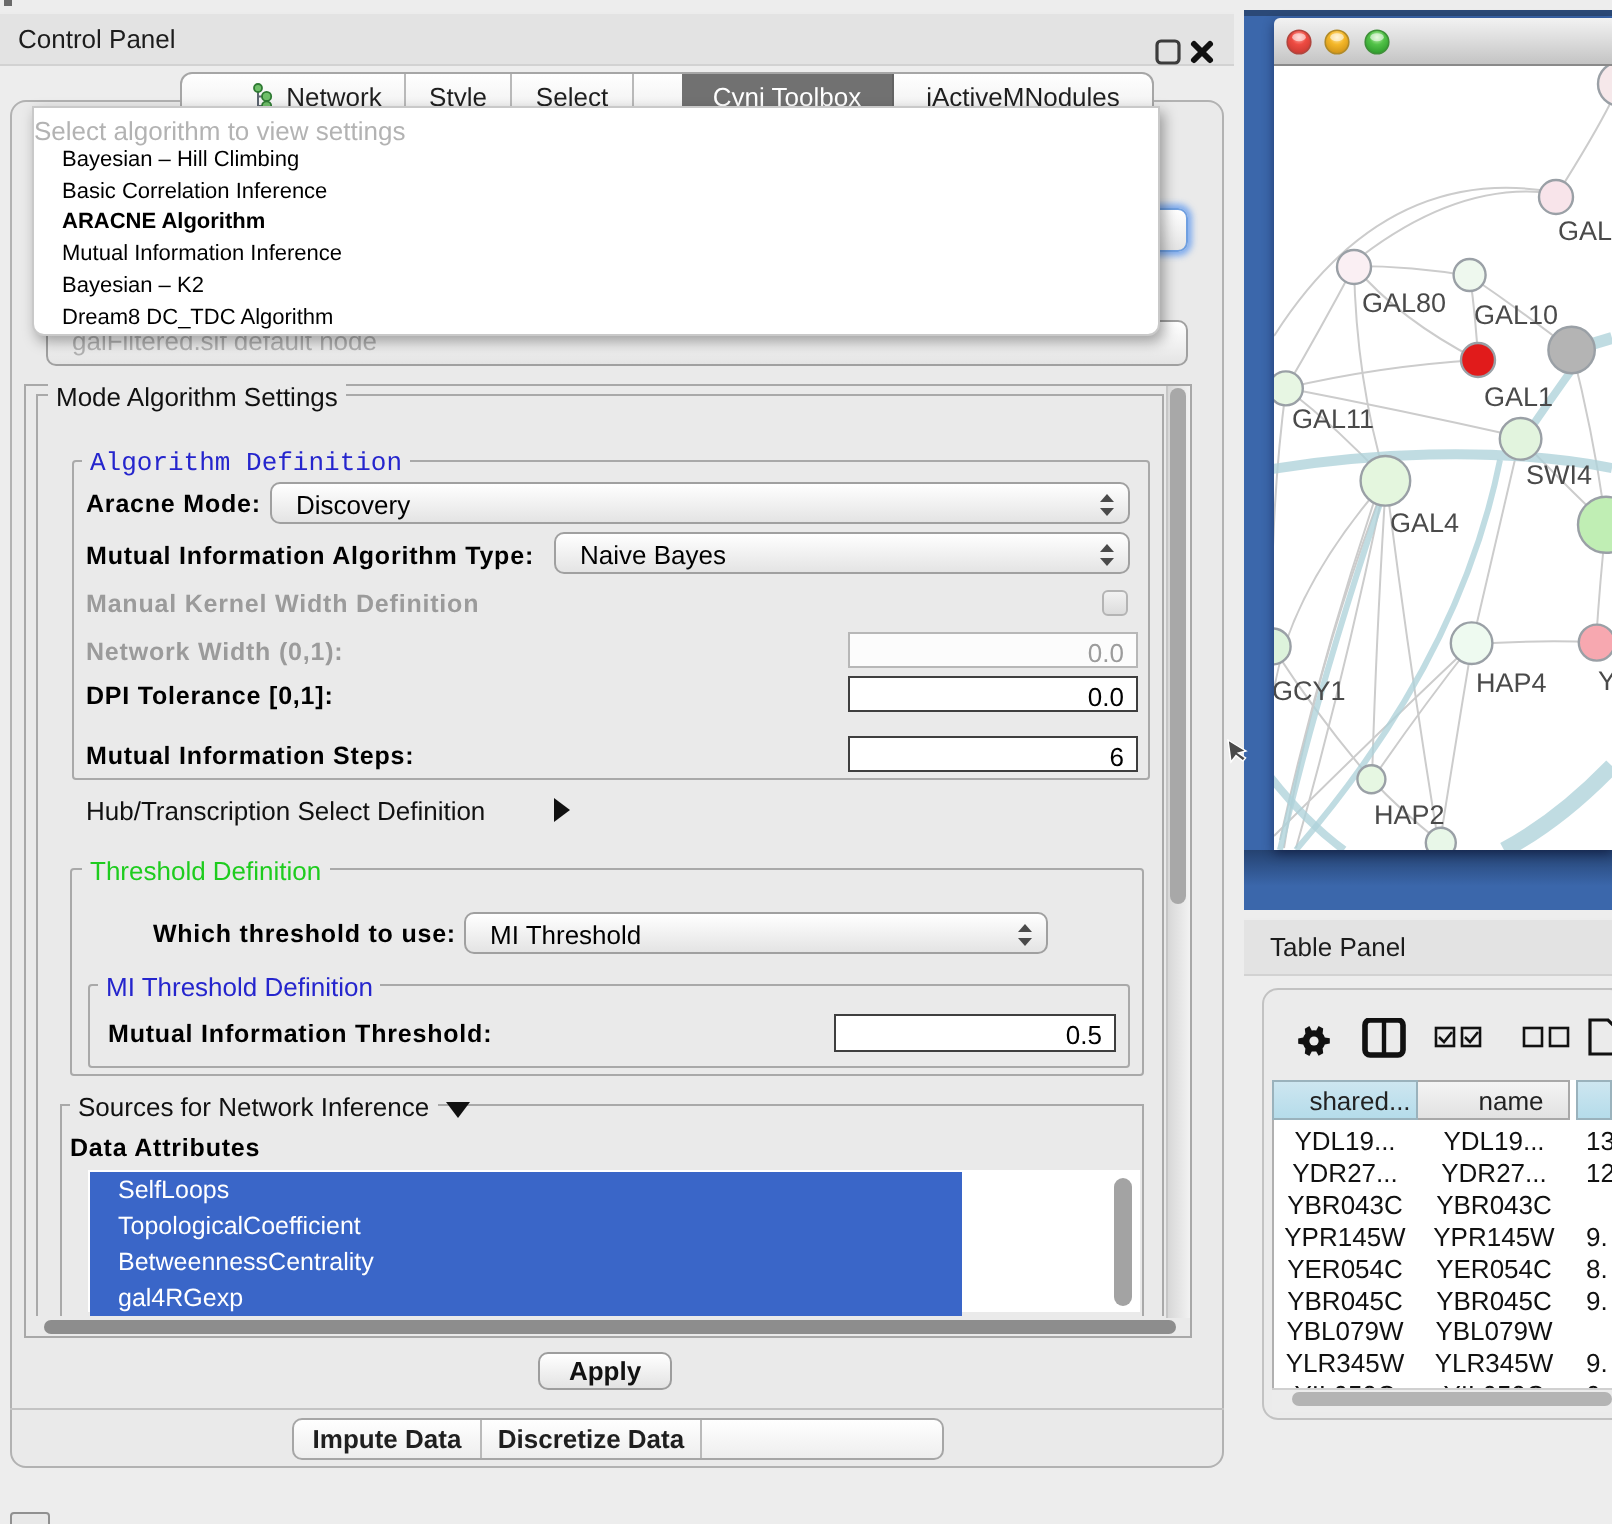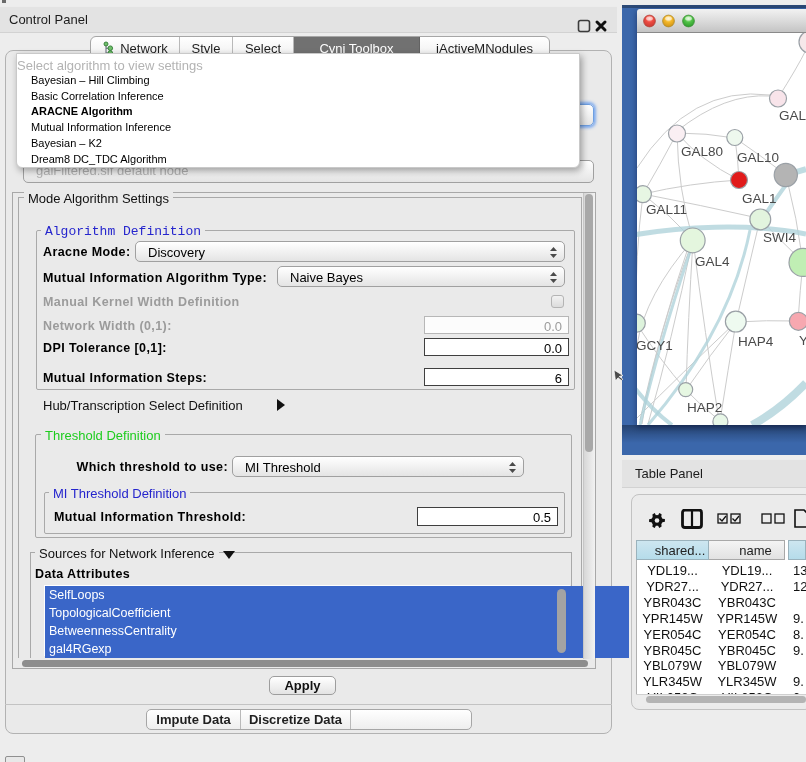--- a/index.html
+++ b/index.html
@@ -42,30 +42,30 @@
     <rect x="1.5" y="1.5" width="11" height="11" rx="2" fill="none" stroke="#3c3c3c" stroke-width="1.6"></rect>
   </svg>
   <svg class="abs" style="right:9px;top:12px;" width="14" height="14" viewBox="0 0 14 14">
     <path d="M3 3 L11 11 M11 3 L3 11" stroke="#111" stroke-width="3" stroke-linecap="round"></path>
   </svg>
 </div>
 
 <div class="abs" style="left:5px;top:50px;width:607px;height:684px;background:#eaeaea;
   border:1px solid #b2b2b2;border-radius:8px;box-sizing:border-box;"></div>
 
-<div class="seg" style="left:90px;top:36px;height:22px;">
+<div class="seg" style="left:90px;top:36px;height:22px;padding-left:23px;">
   <div class="s" style="width:89px;"><svg width="14" height="15" viewBox="0 0 14 15" style="margin-right:4px;">
       <path d="M4 3 V12 M4 7.2 H7.5 M4 12 H7.5" stroke="#5c6570" stroke-width="1" fill="none"></path>
       <circle cx="4" cy="3" r="2" fill="#6fbf69" stroke="#2f7a33" stroke-width=".9"></circle>
       <circle cx="8.3" cy="7.2" r="2.3" fill="#6fbf69" stroke="#2f7a33" stroke-width=".9"></circle>
       <circle cx="8.3" cy="12" r="2.3" fill="#6fbf69" stroke="#2f7a33" stroke-width=".9"></circle>
     </svg>Network</div>
   <div class="s" style="width:53px;">Style</div>
   <div class="s" style="width:61px;">Select</div>
-  <div class="s sel" style="width:126px;">Cyni Toolbox</div>
+  <div class="s sel" style="width:106px;margin-left:24px;">Cyni Toolbox</div>
   <div class="s" style="width:129px;">jActiveMNodules</div>
 </div>
 
 <div class="combo" style="left:26px;top:104px;width:568px;height:22px;
   border:1px solid #6f9fe0;box-shadow:0 0 3px 2px rgba(90,150,240,.75);"></div>
 <div class="combo" style="left:23px;top:160px;width:571px;height:23px;">
   <div class="ct" style="top:2px;color:#b2b2b2;">galFiltered.sif default node</div>
 </div>
 
 <div class="abs" style="left:12px;top:192px;width:584px;height:477px;background:#eaeaea;
@@ -141,22 +141,22 @@
 
 <div class="grp noline" style="left:30px;top:552px;width:542px;height:106px;"></div>
 <div class="gt" style="left:35px;top:546px;color:#111;">Sources for Network Inference</div>
 <svg class="abs" style="left:223px;top:550px;" width="12" height="10" viewBox="0 0 12 10">
       <path d="M0 1 L12 1 L6 9z" fill="#111"></path>
     </svg>
 
 <div class="lbl" style="left:35px;top:567px;">Data Attributes</div>
 
 <div class="abs" style="left:44px;top:585px;width:526px;height:71px;background:#fff;"></div>
-<div class="abs" style="left:45px;top:586px;width:584px;height:72px;background:#3a66c8;
-  font-size:12.5px;color:#fff;line-height:18px;padding-left:4px;box-sizing:border-box;">
+<div class="abs" style="left:45px;top:586px;width:436px;height:72px;background:#3a66c8;
+  font-size:12.5px;color:#fff;line-height:18px;padding-left:14px;box-sizing:border-box;">
   SelfLoops<br>TopologicalCoefficient<br>BetweennessCentrality<br>gal4RGexp</div>
 <div class="abs" style="left:557px;top:589px;width:9px;height:64px;background:#a3a3a3;border-radius:4.5px;"></div>
 
 <div class="abs" style="left:22px;top:660px;width:566px;height:7px;background:#8d8d8d;border-radius:3.5px;"></div>
 
 <div class="abs" style="left:583px;top:193px;width:12px;height:466px;
   background:linear-gradient(90deg,#d7d7d7,#f2f2f2);border-left:1px solid #c6c6c6;box-sizing:border-box;"></div>
 <div class="abs" style="left:585px;top:194px;width:8px;height:258px;background:#a8a8a8;border-radius:4px;"></div>
 
 <div class="abs" style="left:269px;top:676px;width:67px;height:19px;background:linear-gradient(#ffffff,#e3e3e3);

